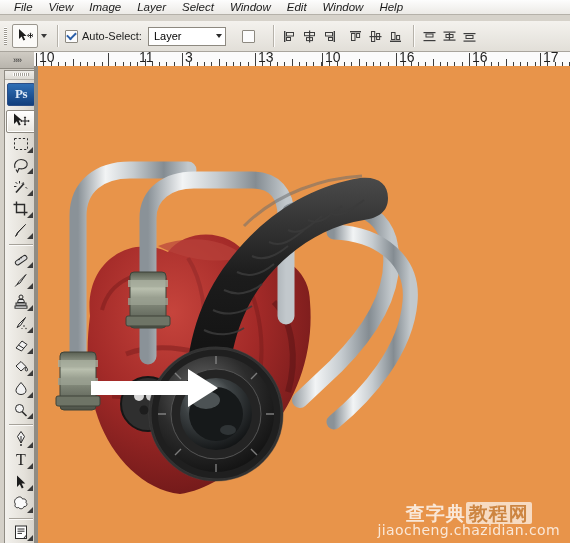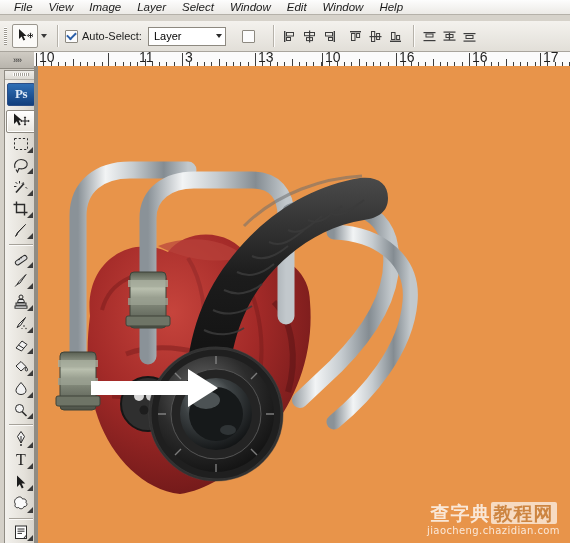--- a/index.html
+++ b/index.html
@@ -127,21 +127,21 @@
     background:#e8944a;
   }
   .canvas{position:absolute;inset:0;background:#e8944a;}
   .photo{position:absolute;left:0;top:0;width:532px;height:477px;}
   .watermark{
     position:absolute;right:10px;bottom:6px;text-align:center;color:#fff;opacity:.78;
     font-family:"DejaVu Sans",sans-serif;pointer-events:none;margin-left:13px;
   }
   .wm-cn{font-size:19px;font-weight:bold;letter-spacing:1px;line-height:22px;}
   .wm-cn .boxed{background:rgba(255,255,255,.85);color:#c6823f;padding:0 3px;border-radius:2px;}
-  .wm-url{font-size:10px;letter-spacing:.4px;line-height:13px;}
+  .wm-url{font-size:14px;letter-spacing:.4px;line-height:13px;}
 </style>
 </head>
 <body>
 
 <div id="app">
 
   <div class="menubar">
     <div class="menuitem">File</div>
     <div class="menuitem">View</div>
     <div class="menuitem">Image</div>

